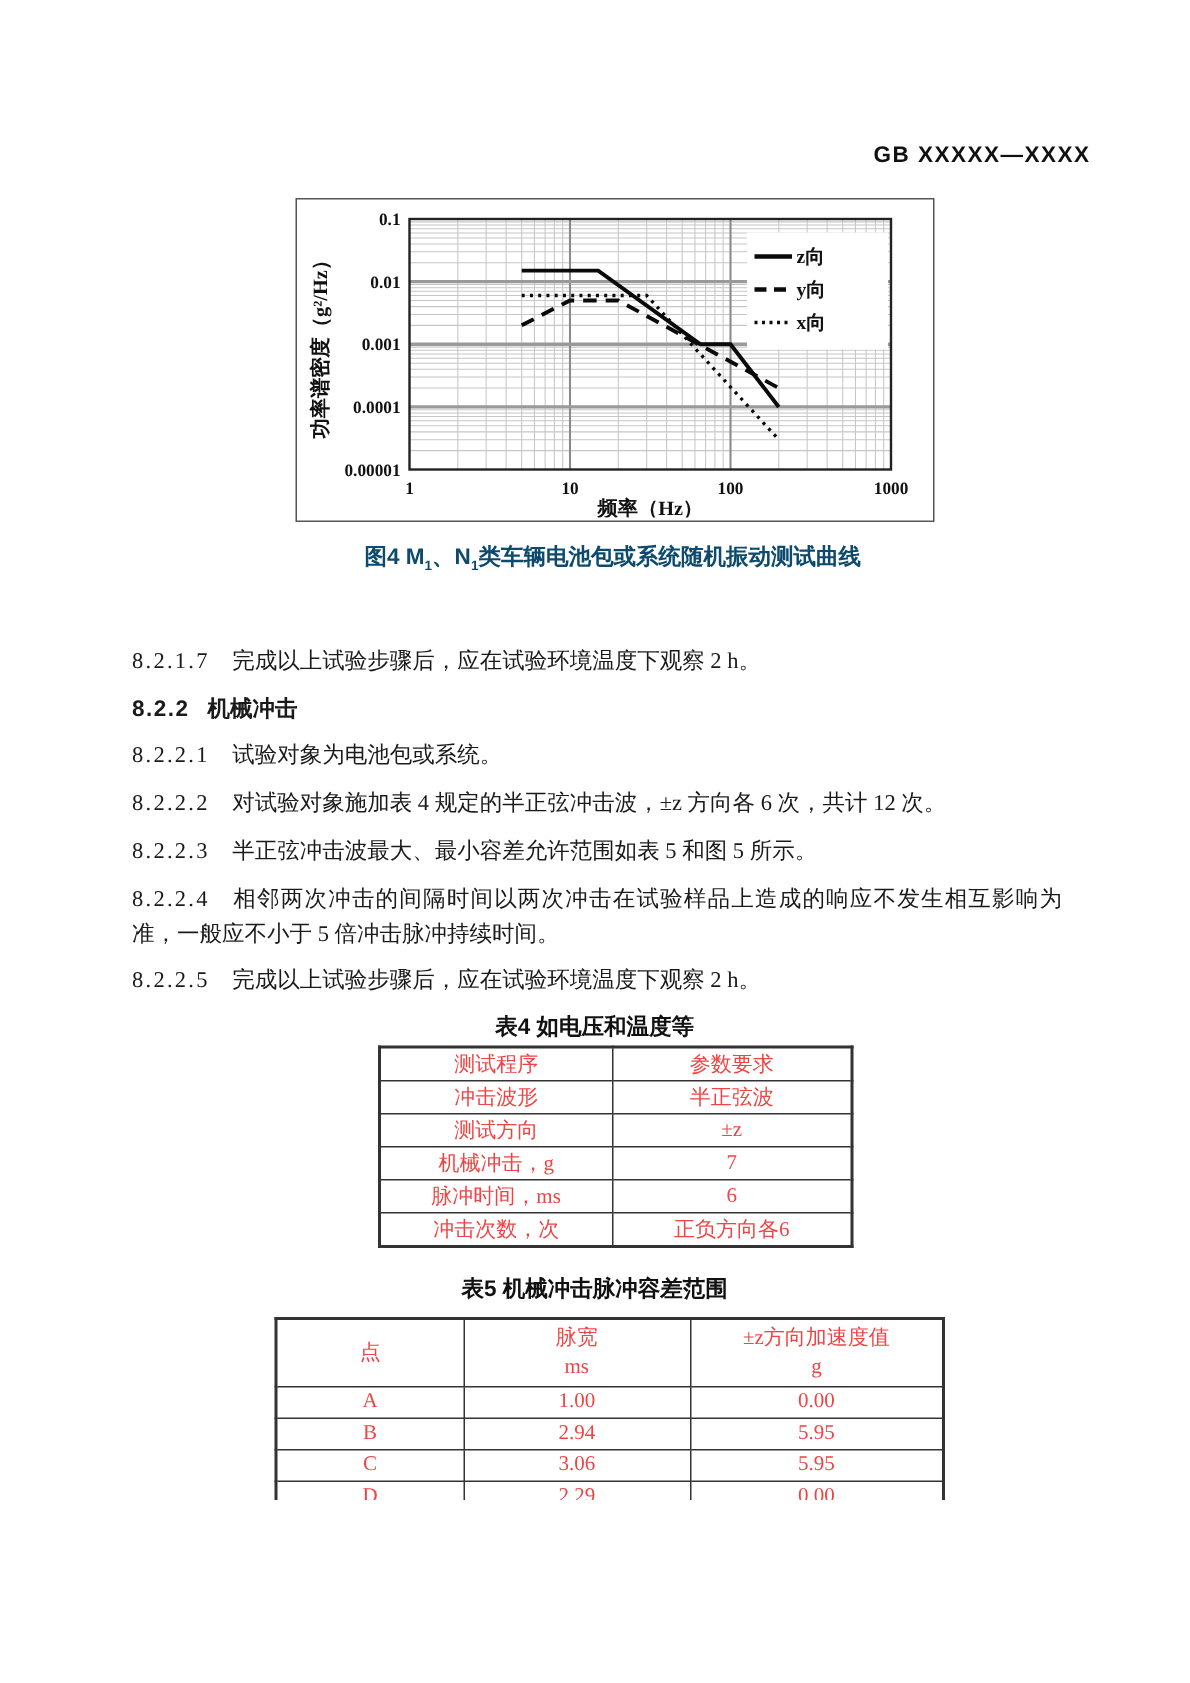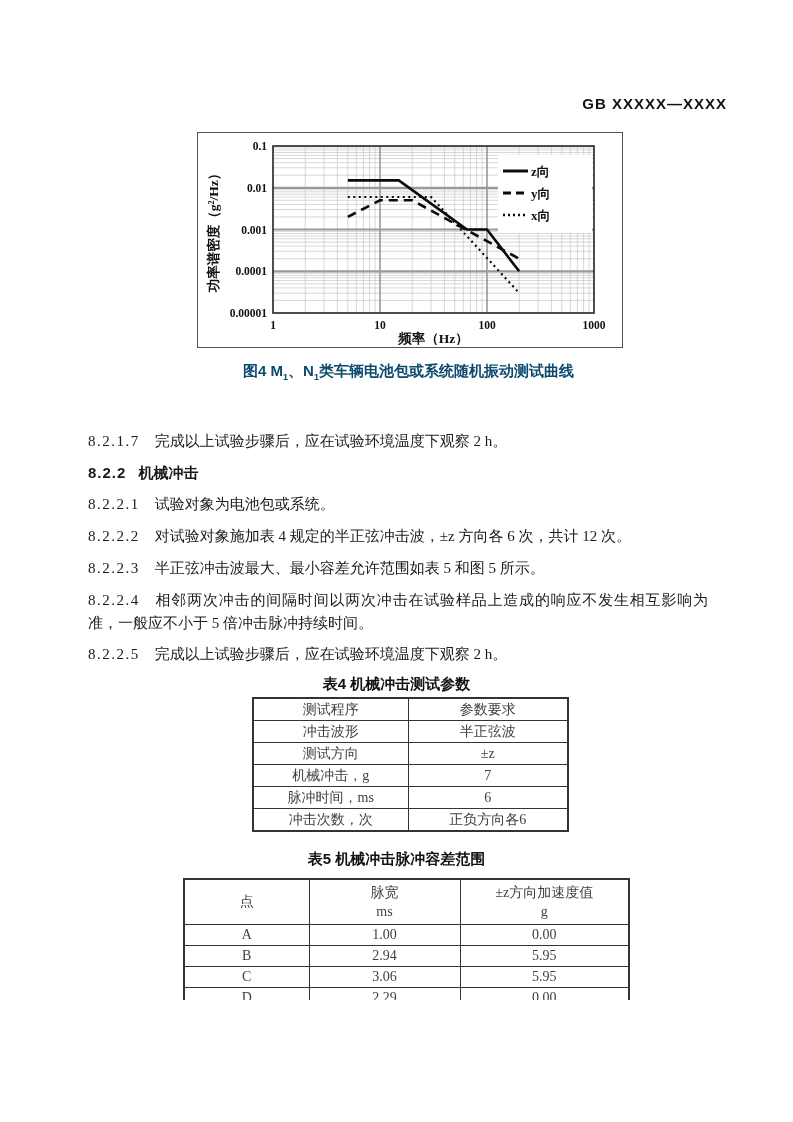--- a/index.html
+++ b/index.html
@@ -32,21 +32,21 @@
   }
   .para .num{letter-spacing:1.5px;margin-right:15px;white-space:nowrap;}
   .para.heading{font-family:"Liberation Sans","DejaVu Sans",sans-serif;font-weight:bold;}
   .para.heading .num{letter-spacing:1px;margin-right:12px;}
   .table-title{
     position:absolute;left:0;width:100%;text-align:center;
     font-family:"Liberation Sans","DejaVu Sans",sans-serif;font-weight:bold;font-size:15px;color:#111;
   }
   table.doc-table{
     position:absolute;border-collapse:collapse;table-layout:fixed;
-    font-size:14px;color:#404040;background:#fff;
+    font-size:14px;color:#ef4444;background:#fff;
     border:2px solid #333;
   }
   table.doc-table td{
     border:1px solid #333;text-align:center;vertical-align:middle;padding:0 4px;
     overflow:hidden;white-space:nowrap;
   }
   table.t4{left:252px;top:697px;width:315px;}
   table.t4 td{height:21px;}
   table.t5{left:183px;top:878px;width:445px;}
   table.t5 td.hdr{height:44px;}
@@ -162,21 +162,21 @@
   <div class="para" style="top:493px"><span class="num">8.2.2.1</span><span>试验对象为电池包或系统。</span></div>
 
   <div class="para" style="top:525px"><span class="num">8.2.2.2</span><span>对试验对象施加表 4 规定的半正弦冲击波，±z 方向各 6 次，共计 12 次。</span></div>
 
   <div class="para" style="top:557px"><span class="num">8.2.2.3</span><span>半正弦冲击波最大、最小容差允许范围如表 5 和图 5 所示。</span></div>
 
   <div class="para" style="top:589px"><span class="num">8.2.2.4</span><span>相邻两次冲击的间隔时间以两次冲击在试验样品上造成的响应不发生相互影响为准，一般应不小于 5 倍冲击脉冲持续时间。</span></div>
 
   <div class="para" style="top:643px"><span class="num">8.2.2.5</span><span>完成以上试验步骤后，应在试验环境温度下观察 2 h。</span></div>
 
-  <div class="table-title" style="top:675px">表4 机械冲击测试参数</div>
+  <div class="table-title" style="top:675px">表4 如电压和温度等</div>
 
   <table class="doc-table t4">
     <colgroup>
         <col style="width:155px">
         <col style="width:160px">
       </colgroup>
     <tbody>
       <tr>
           <td>测试程序</td>
           <td>参数要求</td>

